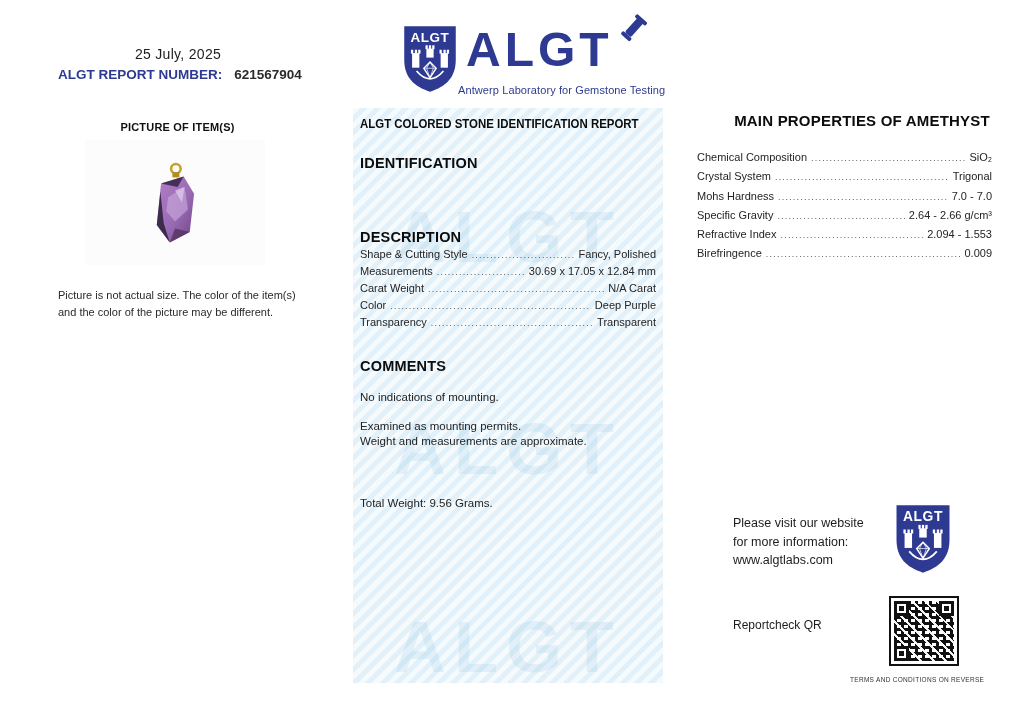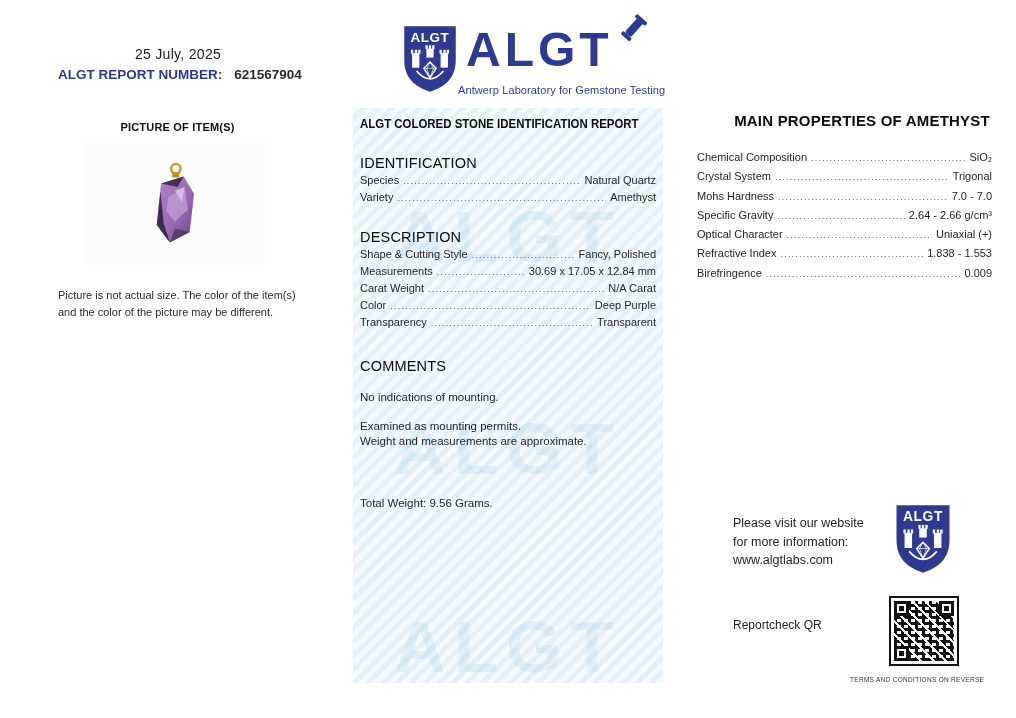--- a/index.html
+++ b/index.html
@@ -46,21 +46,21 @@
     overflow:hidden;
   }
   .wm { position:absolute; left:0; width:100%; text-align:center;
     font-size:72px; font-weight:bold; letter-spacing:8px;
     color:rgba(100,170,215,.13); pointer-events:none; }
   .panel-title {
     position:absolute; left:7px; top:8px; white-space:nowrap;
     font-size:13px; font-weight:bold; color:#0c0c0c;
     transform:scaleX(.88); transform-origin:left center;
   }
-  .sec-head { position:absolute; left:7px; font-size:14.5px; font-weight:normal; color:#0c0c0c; letter-spacing:.2px; }
+  .sec-head { position:absolute; left:7px; font-size:14.5px; font-weight:bold; color:#0c0c0c; letter-spacing:.2px; }
   .rowset { position:absolute; left:7px; right:7px; }
   .drow { display:flex; align-items:baseline; height:17px; font-size:11px; color:#242424; }
   .drow .lbl { white-space:nowrap; }
   .drow .val { white-space:nowrap; }
   .leader { flex:1; overflow:hidden; white-space:nowrap; margin:0 4px;
     font-size:9px; color:#555; letter-spacing:1.2px; }
   .leader::after { content:"..........................................................................................................................................."; }
   .cmt { position:absolute; left:7px; font-size:11.5px; color:#242424; white-space:nowrap; }
 
   
@@ -156,32 +156,20 @@
   </div>
 
   <div class="panel">
     <div class="wm" style="top:88px;">ALGT</div>
     <div class="wm" style="top:300px;">ALGT</div>
     <div class="wm" style="top:498px;">ALGT</div>
 
     <div class="panel-title">ALGT COLORED STONE IDENTIFICATION REPORT</div>
 
     <div class="sec-head" style="top:47px;">IDENTIFICATION</div>
-    <div class="rowset" style="top:66px;">
-      <div class="drow">
-        <span class="lbl">Species</span>
-        <span class="leader"></span>
-        <span class="val">Natural Quartz</span>
-      </div>
-      <div class="drow">
-        <span class="lbl">Variety</span>
-        <span class="leader"></span>
-        <span class="val">Amethyst</span>
-      </div>
-    </div>
 
     <div class="sec-head" style="top:121px;">DESCRIPTION</div>
     <div class="rowset" style="top:140px;">
       <div class="drow">
         <span class="lbl">Shape &amp; Cutting Style</span>
         <span class="leader"></span>
         <span class="val">Fancy, Polished</span>
       </div>
       <div class="drow">
         <span class="lbl">Measurements</span>
@@ -228,28 +216,23 @@
       <span class="lbl">Mohs Hardness</span>
       <span class="leader"></span>
       <span class="val">7.0  -  7.0</span>
     </div>
     <div class="prow">
       <span class="lbl">Specific Gravity</span>
       <span class="leader"></span>
       <span class="val">2.64  -  2.66 g/cm³</span>
     </div>
     <div class="prow">
-      <span class="lbl">Optical Character</span>
-      <span class="leader"></span>
-      <span class="val">Uniaxial (+)</span>
-    </div>
-    <div class="prow">
       <span class="lbl">Refractive Index</span>
       <span class="leader"></span>
-      <span class="val">1.838  -  1.553</span>
+      <span class="val">2.094  -  1.553</span>
     </div>
     <div class="prow">
       <span class="lbl">Birefringence</span>
       <span class="leader"></span>
       <span class="val">0.009</span>
     </div>
   </div>
 
   <div class="site-block">
     <div>Please visit our website</div>

